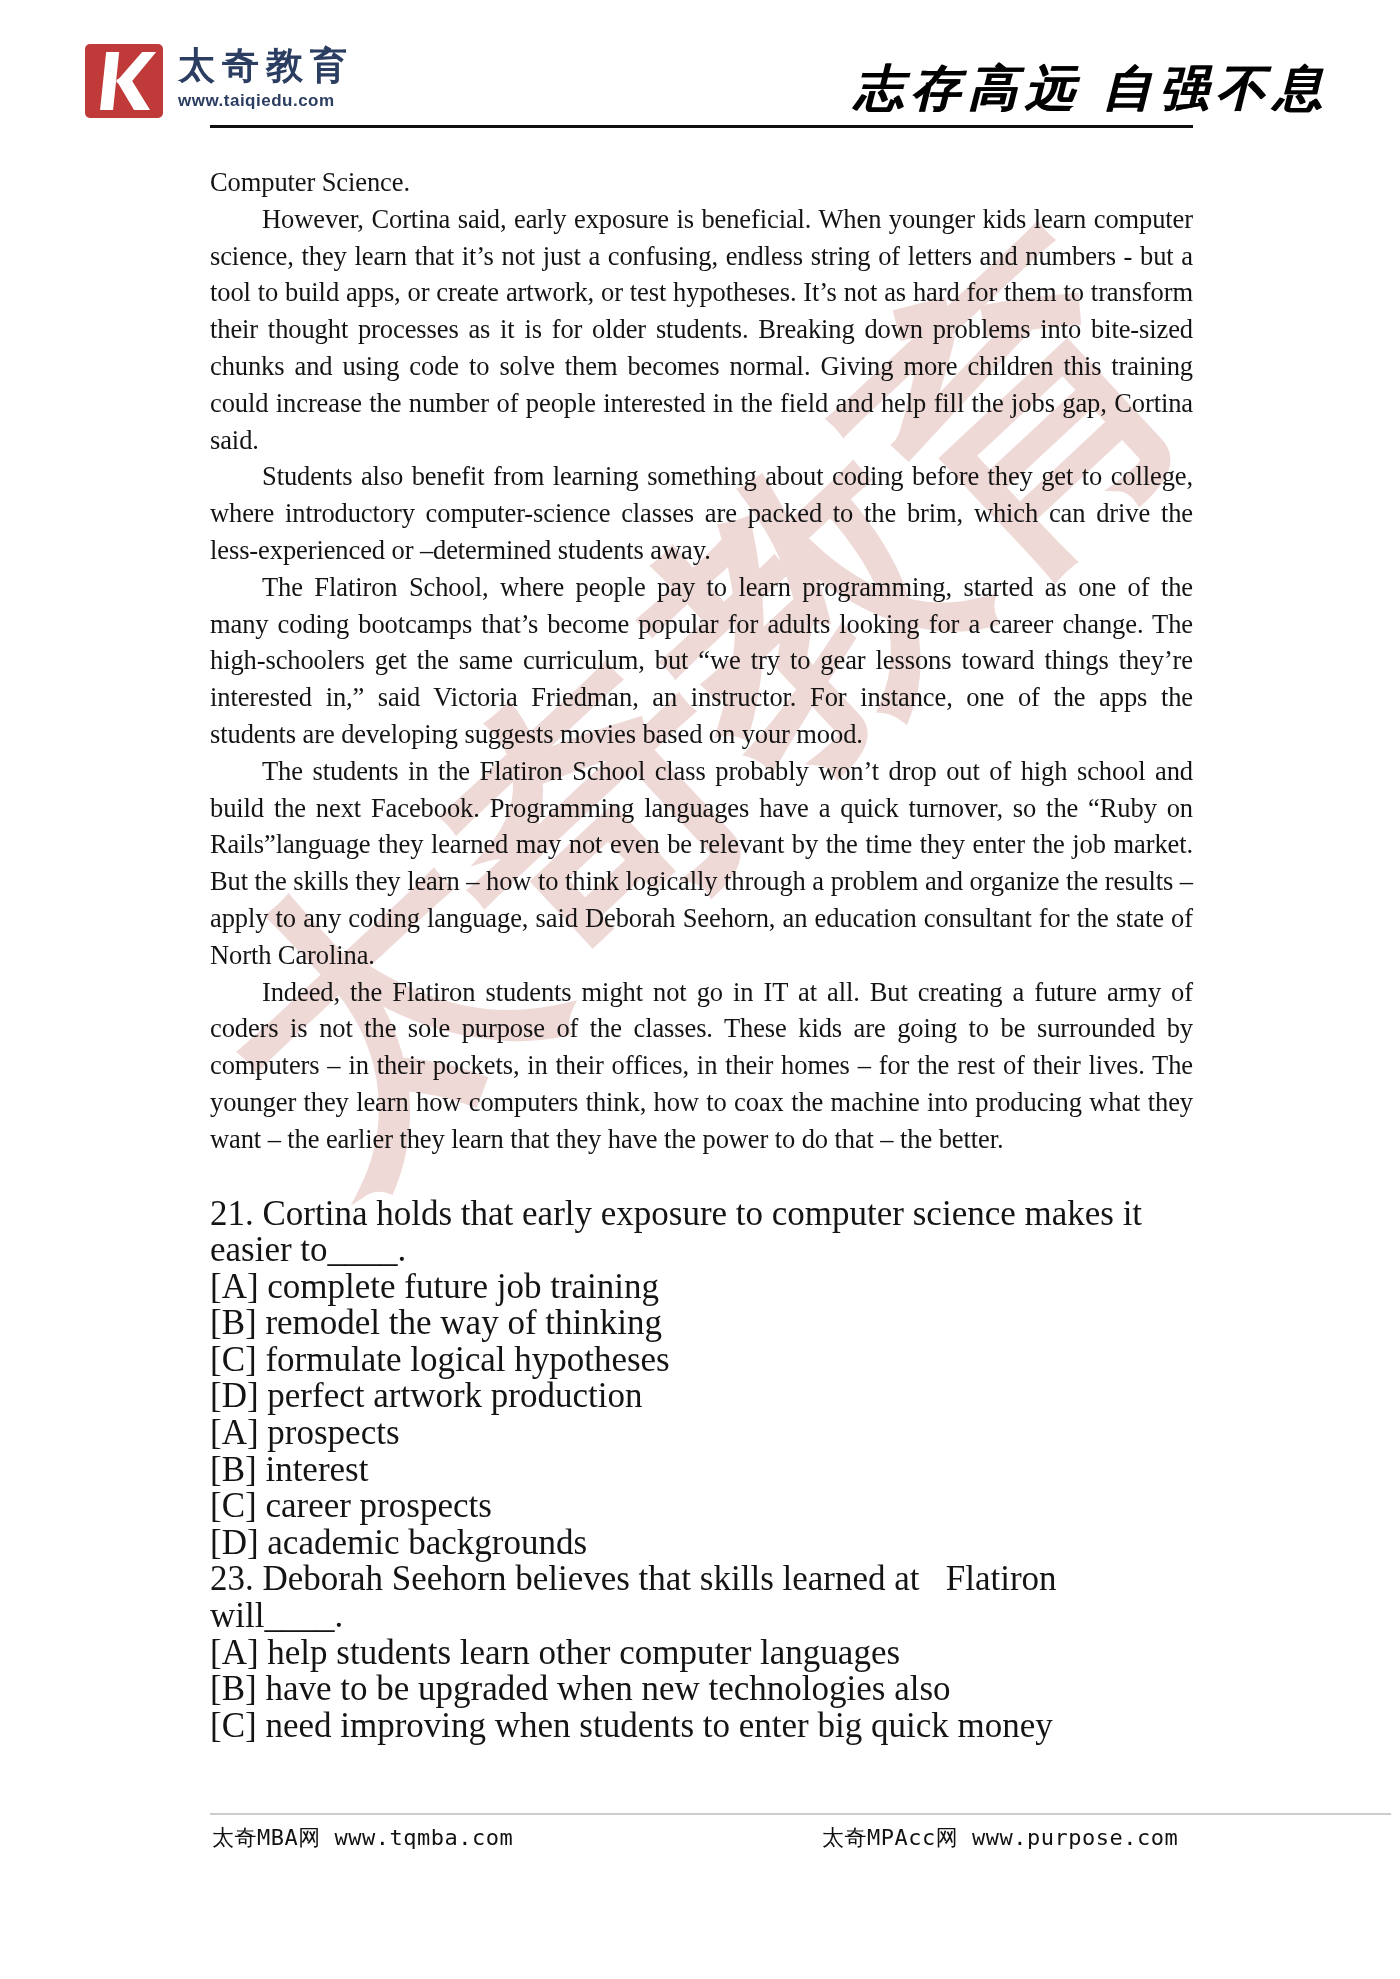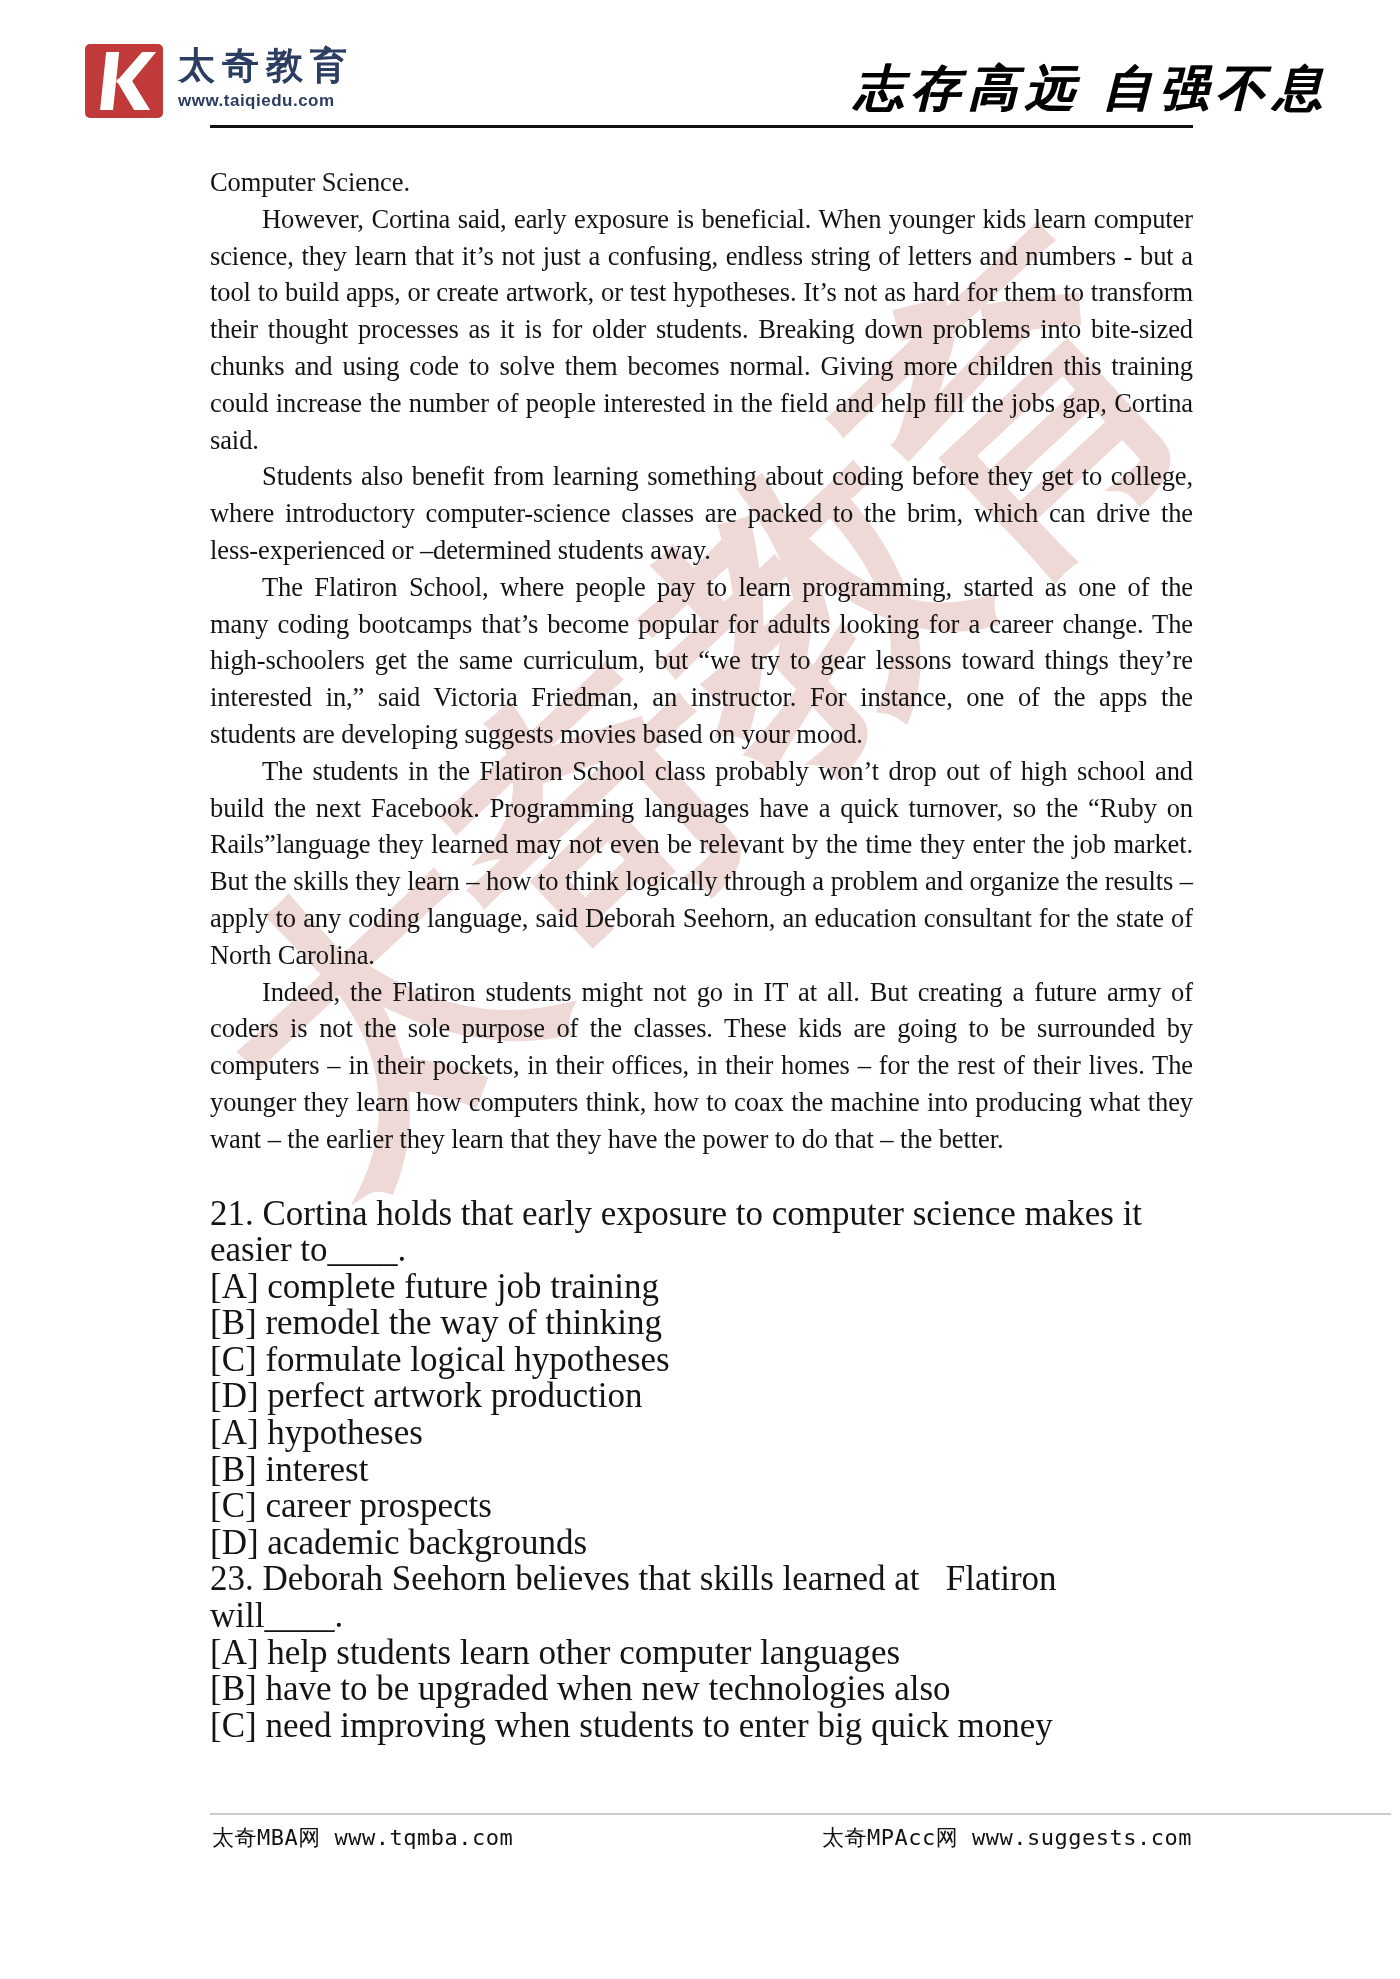--- a/index.html
+++ b/index.html
@@ -90,29 +90,29 @@
     <div class="para">The students in the Flatiron School class probably won’t drop out of high school and build the next Facebook. Programming languages have a quick turnover, so the “Ruby on Rails”language they learned may not even be relevant by the time they enter the job market. But the skills they learn – how to think logically through a problem and organize the results – apply to any coding language, said Deborah Seehorn, an education consultant for the state of North Carolina.</div>
     <div class="para">Indeed, the Flatiron students might not go in IT at all. But creating a future army of coders is not the sole purpose of the classes. These kids are going to be surrounded by computers – in their pockets, in their offices, in their homes – for the rest of their lives. The younger they learn how computers think, how to coax the machine into producing what they want – the earlier they learn that they have the power to do that – the better.</div>
 
     <div class="questions">
       <div class="qline">21. Cortina holds that early exposure to computer science makes it   easier to____.</div>
       <div class="qline">[A] complete future job training</div>
       <div class="qline">[B] remodel the way of thinking</div>
       <div class="qline">[C] formulate logical hypotheses</div>
       <div class="qline">[D] perfect artwork production</div>
 
-      <div class="qline">[A] hypotheses</div>
+      <div class="qline">[A] prospects</div>
       <div class="qline">[B] interest</div>
       <div class="qline">[C] career prospects</div>
       <div class="qline">[D] academic backgrounds</div>
 
       <div class="qline">23. Deborah Seehorn believes that skills learned at   Flatiron will____.</div>
       <div class="qline">[A] help students learn other computer languages</div>
       <div class="qline">[B] have to be upgraded when new technologies also</div>
       <div class="qline">[C] need improving when students to enter big quick money</div>
     </div>
   </div>
 
   <div class="footer-rule"></div>
   <div class="footer-item footer-left">太奇MBA网 www.tqmba.com</div>
-  <div class="footer-item footer-right">太奇MPAcc网 www.suggests.com</div>
+  <div class="footer-item footer-right">太奇MPAcc网 www.purpose.com</div>
 
 </div>
 
 </body></html>

